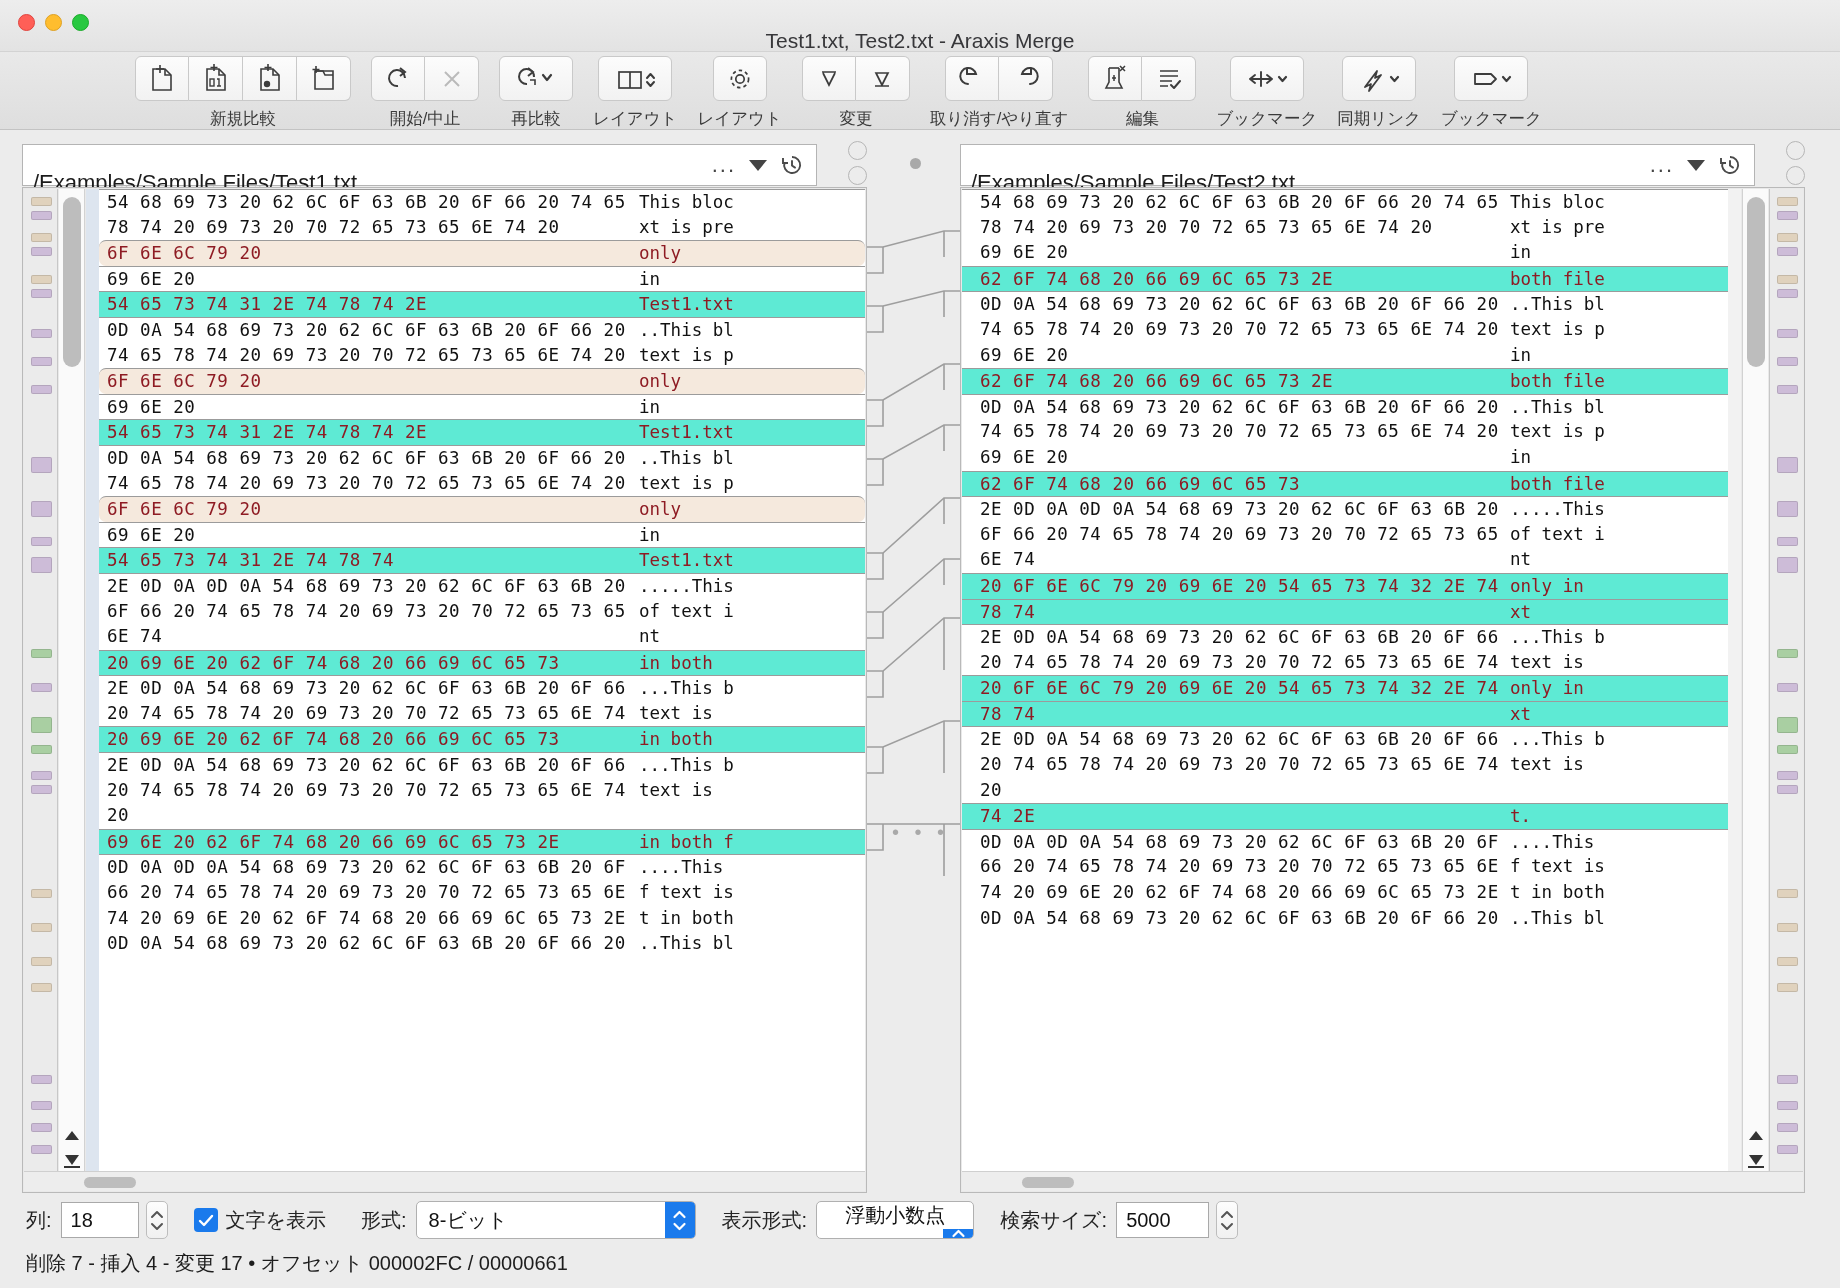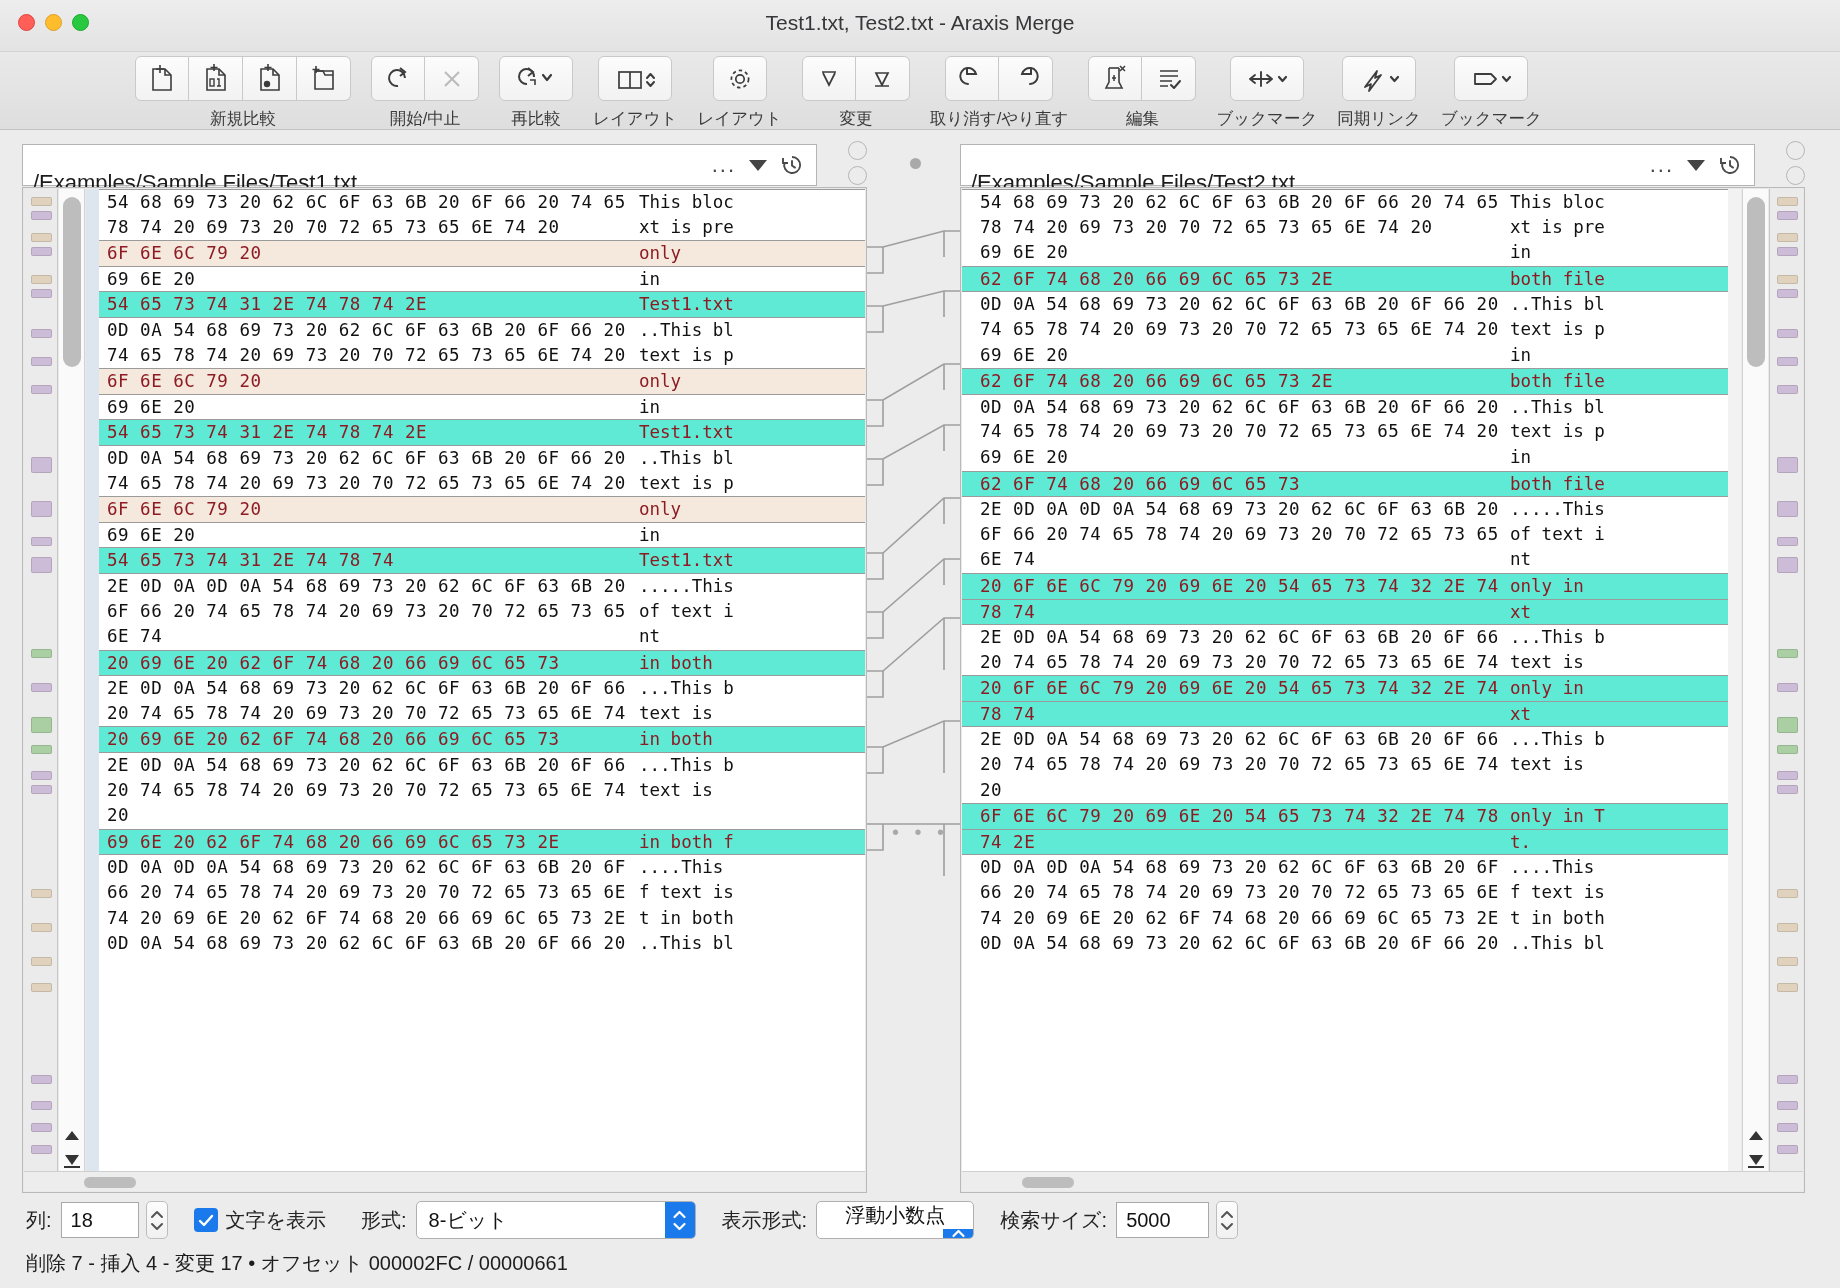--- a/index.html
+++ b/index.html
@@ -17,21 +17,21 @@
     position:relative; height:52px;
     background:linear-gradient(#ededed,#e3e3e3);
     border-bottom:1px solid #d3d3d3;
   }
   .traffic{ position:absolute; left:18px; top:14px; display:flex; gap:10px; }
   .dot{ width:17px; height:17px; border-radius:50%; }
   .dot.red{ background:#ff5f57; border:1px solid #e0443e; }
   .dot.yellow{ background:#ffbd2e; border:1px solid #dea123; }
   .dot.green{ background:#28c840; border:1px solid #1aab29; }
   .wintitle{
-    position:absolute; left:0; right:0; top:11px; text-align:center;
+    position:absolute; left:0; right:0; top:29px; text-align:center;
     font-size:21px; color:#37373a;
   }
 
   
   .toolbar{
     height:78px; position:relative;
     background:linear-gradient(#e9e9e9,#dedede);
     border-bottom:1px solid #c3c3c3;
   }
   .tbgroups{ position:absolute; left:135px; top:4px; display:flex; align-items:flex-start; gap:20px; }
@@ -118,21 +118,21 @@
     font-family:"DejaVu Sans Mono", monospace;
     font-size:17.5px; color:#111;
     white-space:nowrap; position:relative;
   }
   .hrow .hx{ display:inline-block; padding-left:8px; letter-spacing:0.5px;}
   .hrow .tx{ position:absolute; left:540px; white-space:pre; }
   .pane.right .hrow .hx{ padding-left:18px; }
   .pane.right .hrow .tx{ left:548px; }
 
   .hrow.sep{ border-top:1px solid #9b9b9b; }
-  .hrow.chg{ background:#f5e9dd; color:#8e1b23; }
+  .hrow.chg{ background:#f5e9dd; color:#8e1b23;border-radius:7px; }
   .hrow.mov{ background:#5eead4; color:#8e1b23; }
 
   .hscrollrow{
     position:absolute; left:1px; right:1px; bottom:1px; height:20px;
     background:#ededed; border-top:1px solid #cfcfcf;
   }
   .hthumb{ position:absolute; left:60px; top:5px; width:52px; height:11px; border-radius:6px; background:#bdbdbd; }
 
   
   .centerlink{
@@ -610,21 +610,20 @@
             <div class="hrow plain"><span class="hx">6E 74</span><span class="tx">nt</span></div>
             <div class="hrow mov sep"><span class="hx">20 6F 6E 6C 79 20 69 6E 20 54 65 73 74 32 2E 74</span><span class="tx">only in</span></div>
             <div class="hrow mov sep"><span class="hx">78 74</span><span class="tx">xt</span></div>
             <div class="hrow plain sep"><span class="hx">2E 0D 0A 54 68 69 73 20 62 6C 6F 63 6B 20 6F 66</span><span class="tx">...This b</span></div>
             <div class="hrow plain"><span class="hx">20 74 65 78 74 20 69 73 20 70 72 65 73 65 6E 74</span><span class="tx">text is</span></div>
             <div class="hrow mov sep"><span class="hx">20 6F 6E 6C 79 20 69 6E 20 54 65 73 74 32 2E 74</span><span class="tx">only in</span></div>
             <div class="hrow mov sep"><span class="hx">78 74</span><span class="tx">xt</span></div>
             <div class="hrow plain sep"><span class="hx">2E 0D 0A 54 68 69 73 20 62 6C 6F 63 6B 20 6F 66</span><span class="tx">...This b</span></div>
             <div class="hrow plain"><span class="hx">20 74 65 78 74 20 69 73 20 70 72 65 73 65 6E 74</span><span class="tx">text is</span></div>
             <div class="hrow plain"><span class="hx">20</span><span class="tx"></span></div>
-            <div class="hrow mov sep"><span class="hx">6F 6E 6C 79 20 69 6E 20 54 65 73 74 32 2E 74 78</span><span class="tx">only in T</span></div>
             <div class="hrow mov sep"><span class="hx">74 2E</span><span class="tx">t.</span></div>
             <div class="hrow plain sep"><span class="hx">0D 0A 0D 0A 54 68 69 73 20 62 6C 6F 63 6B 20 6F</span><span class="tx">....This</span></div>
             <div class="hrow plain"><span class="hx">66 20 74 65 78 74 20 69 73 20 70 72 65 73 65 6E</span><span class="tx">f text is</span></div>
             <div class="hrow plain"><span class="hx">74 20 69 6E 20 62 6F 74 68 20 66 69 6C 65 73 2E</span><span class="tx">t in both</span></div>
             <div class="hrow plain"><span class="hx">0D 0A 54 68 69 73 20 62 6C 6F 63 6B 20 6F 66 20</span><span class="tx">..This bl</span></div>
           </div>
       </div>
       <div class="hscrollrow">
         <div class="hthumb"></div>
       </div>

